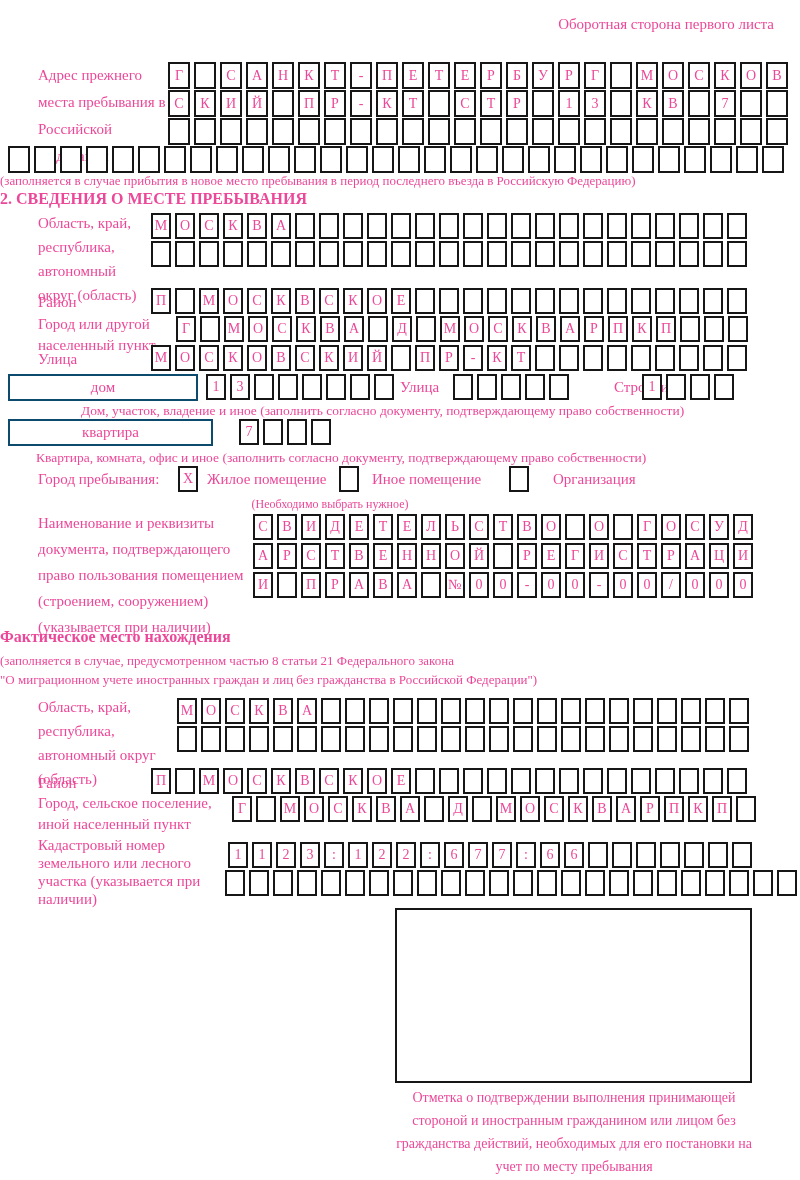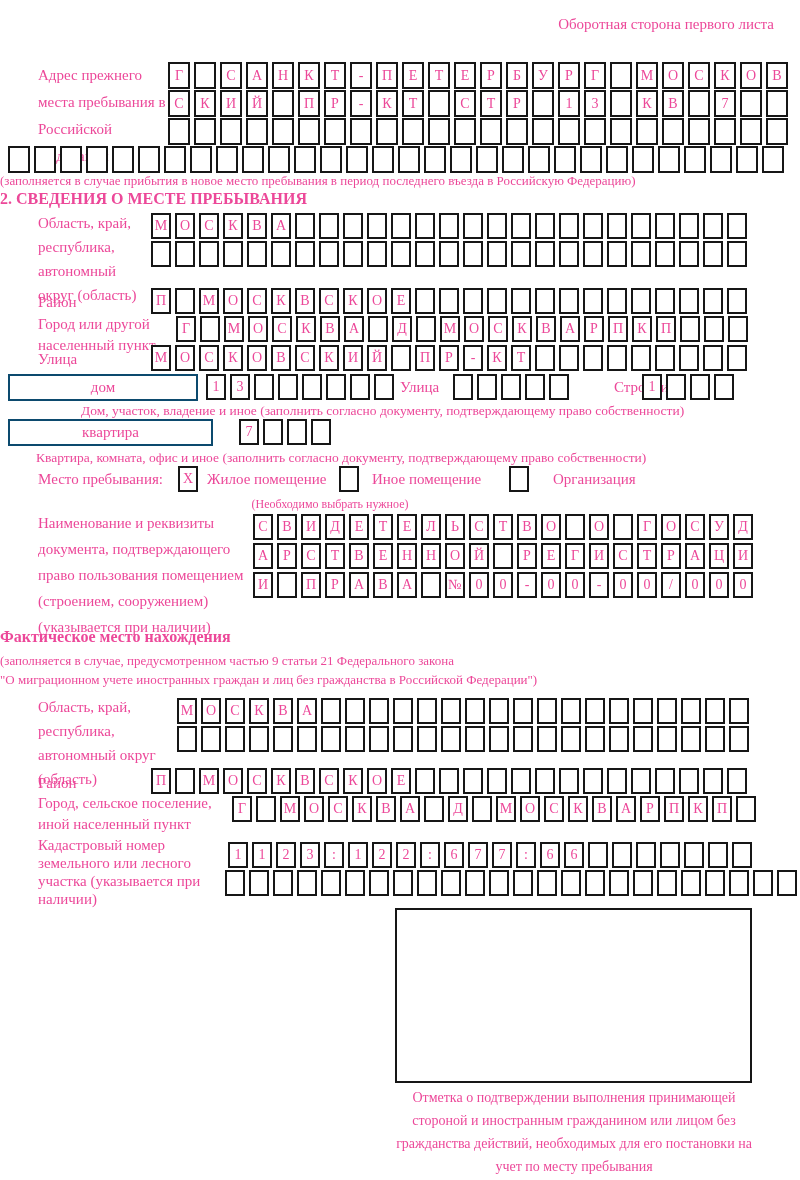--- a/index.html
+++ b/index.html
@@ -316,21 +316,21 @@
 
   <div class="widebox" style="left:8px;top:419px;width:205px;">квартира</div>
   <div class="cells" style="left:239px;top:419px;">
       <span class="cell">7</span>
       <span class="cell"></span>
       <span class="cell"></span>
       <span class="cell"></span>
     </div>
   <div class="note" style="left:36px;top:449px;font-size:13.5px;">Квартира, комната, офис и иное (заполнить согласно документу, подтверждающему право собственности)</div>
 
-  <div class="inlbl" style="left:38px;top:466px;">Место пребывания:</div>
+  <div class="inlbl" style="left:38px;top:466px;">Город пребывания:</div>
   <div class="cells" style="left:178px;top:466px;">
       <span class="cell">X</span>
     </div>
   <div class="inlbl" style="left:207px;top:466px;">Жилое помещение</div>
   <div class="cells" style="left:339px;top:466px;">
       <span class="cell"></span>
     </div>
   <div class="inlbl" style="left:372px;top:466px;font-family:Liberation Serif, serif;">Иное помещение</div>
   <div class="cells" style="left:509px;top:466px;">
       <span class="cell"></span>
@@ -403,21 +403,21 @@
       <span class="cell">-</span>
       <span class="cell">0</span>
       <span class="cell">0</span>
       <span class="cell">/</span>
       <span class="cell">0</span>
       <span class="cell">0</span>
       <span class="cell">0</span>
     </div>
 
   <div class="title center" style="top:628px;">Фактическое место нахождения</div>
-  <div class="note center" style="top:652px;">(заполняется в случае, предусмотренном частью 9 статьи 21 Федерального закона</div>
+  <div class="note center" style="top:652px;">(заполняется в случае, предусмотренном частью 8 статьи 21 Федерального закона</div>
   <div class="note center" style="top:671px;">"О миграционном учете иностранных граждан и лиц без гражданства в Российской Федерации")</div>
 
   <div class="lbl" style="left:38px;top:695px;width:152px;">Область, край, республика, автономный округ (область)</div>
   <div class="cells" style="left:177px;top:698px;">
       <span class="cell">М</span>
       <span class="cell">О</span>
       <span class="cell">С</span>
       <span class="cell">К</span>
       <span class="cell">В</span>
       <span class="cell">А</span>

